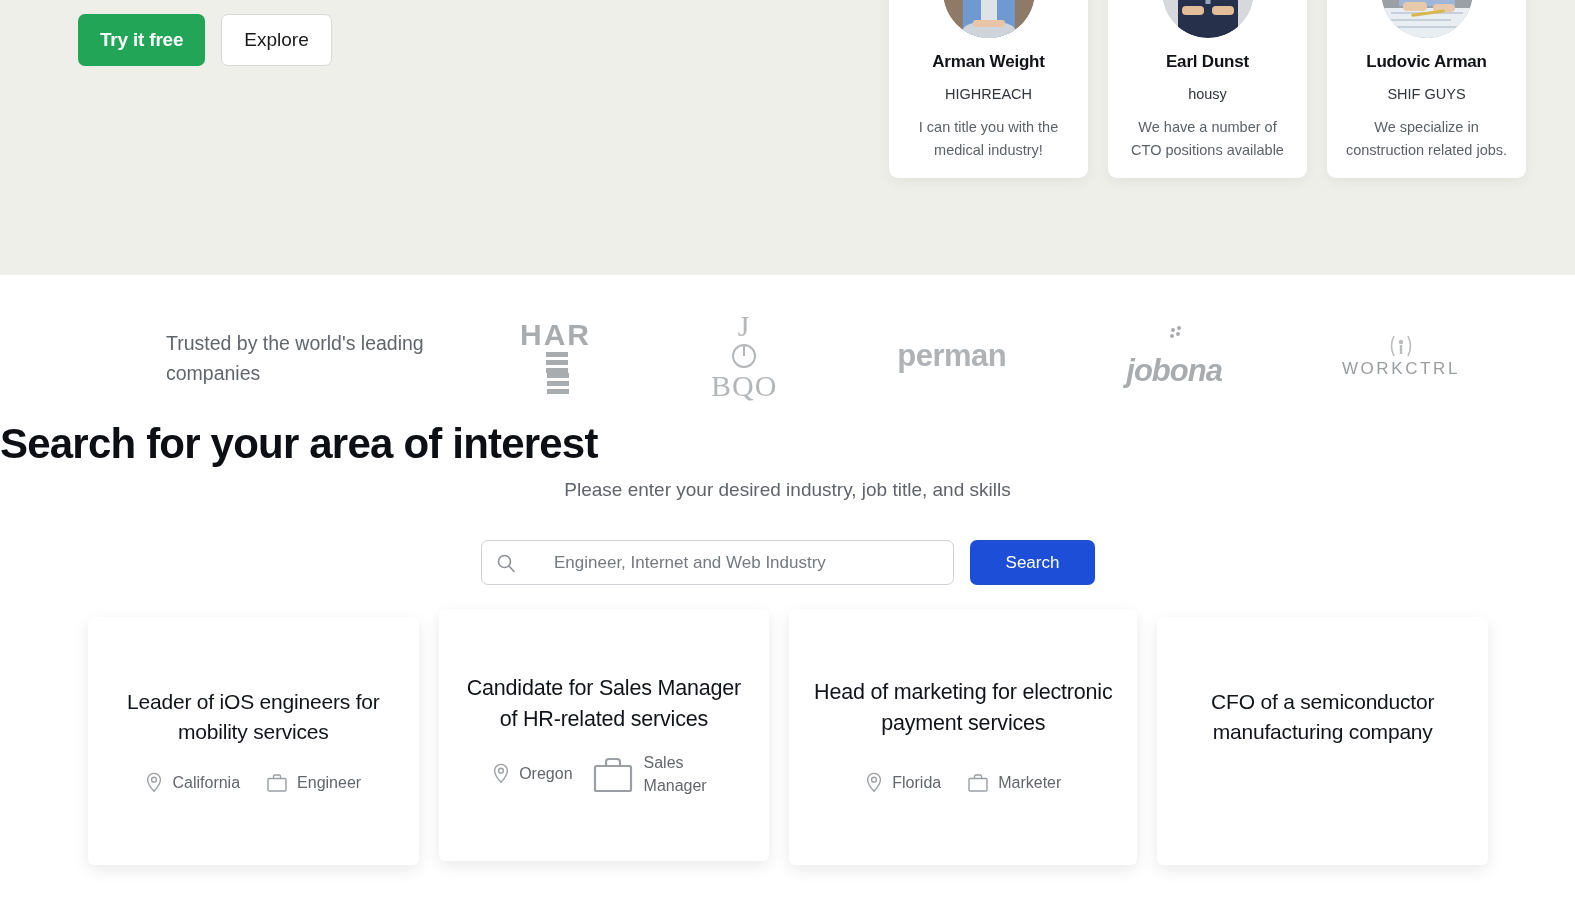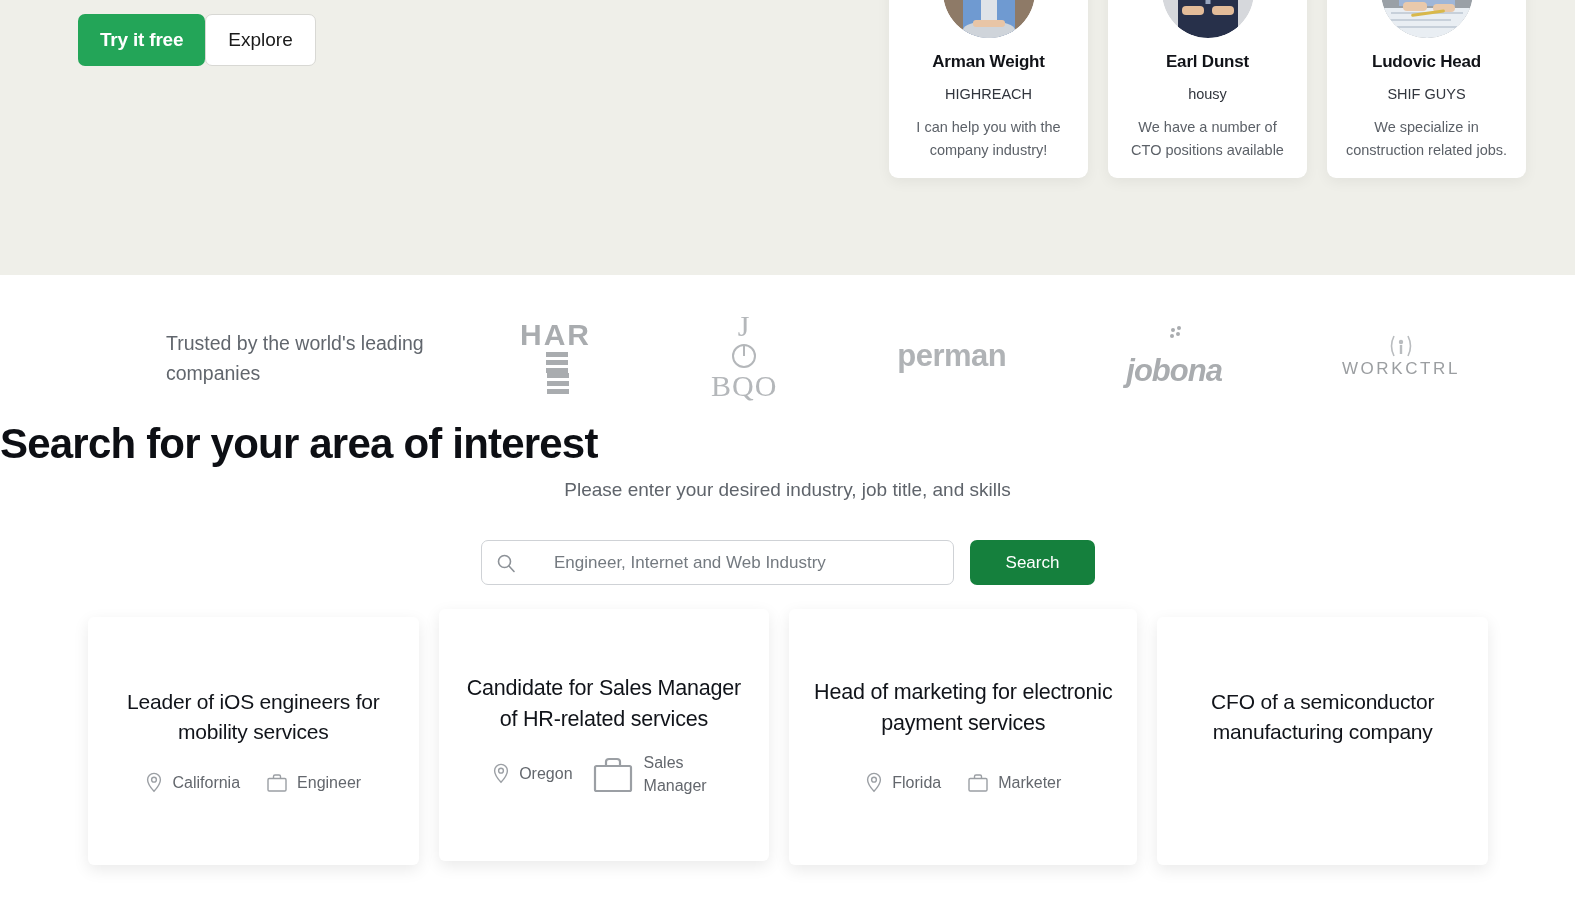--- a/index.html
+++ b/index.html
@@ -13,21 +13,21 @@
   .page { position: relative; width: 1575px; height: 901px; }
 
   
   .hero {
     position: absolute; left: 0; top: 0;
     width: 1575px; height: 275px;
     background: #efefe9;
   }
   .hero-buttons {
     position: absolute; left: 56px; top: 14px;
-    display: flex; align-items: flex-start; gap: 0; padding-left: 22px;
+    display: flex; align-items: flex-start; gap: 16px; padding-left: 22px;
   }
   .btn-primary {
     background: #23a558; color: #ffffff;
     font-size: 19px; font-weight: 700;
     letter-spacing: -0.2px;
     padding: 0 22px; height: 52px;
     border: none; border-radius: 7px;
     cursor: pointer; line-height: 52px;
     white-space: nowrap;
   }
@@ -134,21 +134,21 @@
   .search-field svg { flex: none; }
   .search-input {
     border: none; outline: none; background: transparent;
     font-family: "Liberation Sans", sans-serif;
     font-size: 17px; color: #6d7278;
     margin-left: 38px; width: 100%;
   }
   .search-input::placeholder { color: #747a80; }
   .btn-search {
     width: 125px; height: 45px;
-    background: #15803d; color: #ffffff;
+    background: #1d4ed8; color: #ffffff;
     border: none; border-radius: 7px;
     font-size: 17px; font-family: "Liberation Sans", sans-serif;
     cursor: pointer;
   }
 
   
   .job-cards {
     position: absolute; left: 88px; top: 617px;
     width: 1400px;
     display: flex; align-items: flex-start; gap: 20px;
@@ -214,21 +214,21 @@
             <path d="M20 92 L20 38 Q30 26 46 26 Q62 26 72 38 L72 92 Z" fill="#6f9ad1"></path>
             <path d="M38 92 L38 30 Q46 24 54 30 L54 92 Z" fill="#dfe3e8"></path>
             <circle cx="46" cy="20" r="13" fill="#e8c5a6"></circle>
             <ellipse cx="46" cy="84" rx="26" ry="9" fill="#cfd4da"></ellipse>
             <rect x="30" y="74" width="32" height="7" rx="3" fill="#e8c5a6"></rect>
           </g>
         </svg>
       </div>
       <div class="person-name">Arman Weight</div>
       <div class="person-company">HIGHREACH</div>
-      <div class="person-quote">I can help you with the company industry!</div>
+      <div class="person-quote">I can title you with the medical industry!</div>
     </div>
 
     <div class="person-card shift-b">
       <div class="avatar">
         <svg width="92" height="92" viewBox="0 0 92 92" aria-hidden="true">
           <defs>
               <clipPath id="c2">
                 <circle cx="46" cy="46" r="46"></circle>
               </clipPath>
             </defs>
@@ -266,21 +266,21 @@
             <rect x="0" y="62" width="92" height="30" fill="#e9eef3"></rect>
             <rect x="10" y="66" width="72" height="2" fill="#c7d0da"></rect>
             <rect x="10" y="73" width="60" height="2" fill="#c7d0da"></rect>
             <rect x="10" y="80" width="66" height="2" fill="#c7d0da"></rect>
             <rect x="22" y="56" width="24" height="9" rx="4" fill="#e9c9ab"></rect>
             <rect x="52" y="58" width="22" height="8" rx="4" fill="#e9c9ab"></rect>
             <rect x="30" y="68" width="34" height="3" rx="1.5" fill="#d8b84a" transform="rotate(-8 30 68)"></rect>
           </g>
         </svg>
       </div>
-      <div class="person-name">Ludovic Head</div>
+      <div class="person-name">Ludovic Arman</div>
       <div class="person-company">SHIF GUYS</div>
       <div class="person-quote">We specialize in construction related jobs.</div>
     </div>
 
   </div>
 
   <div class="trusted-label">Trusted by the world's leading companies</div>
 
   <div class="logos">
 

